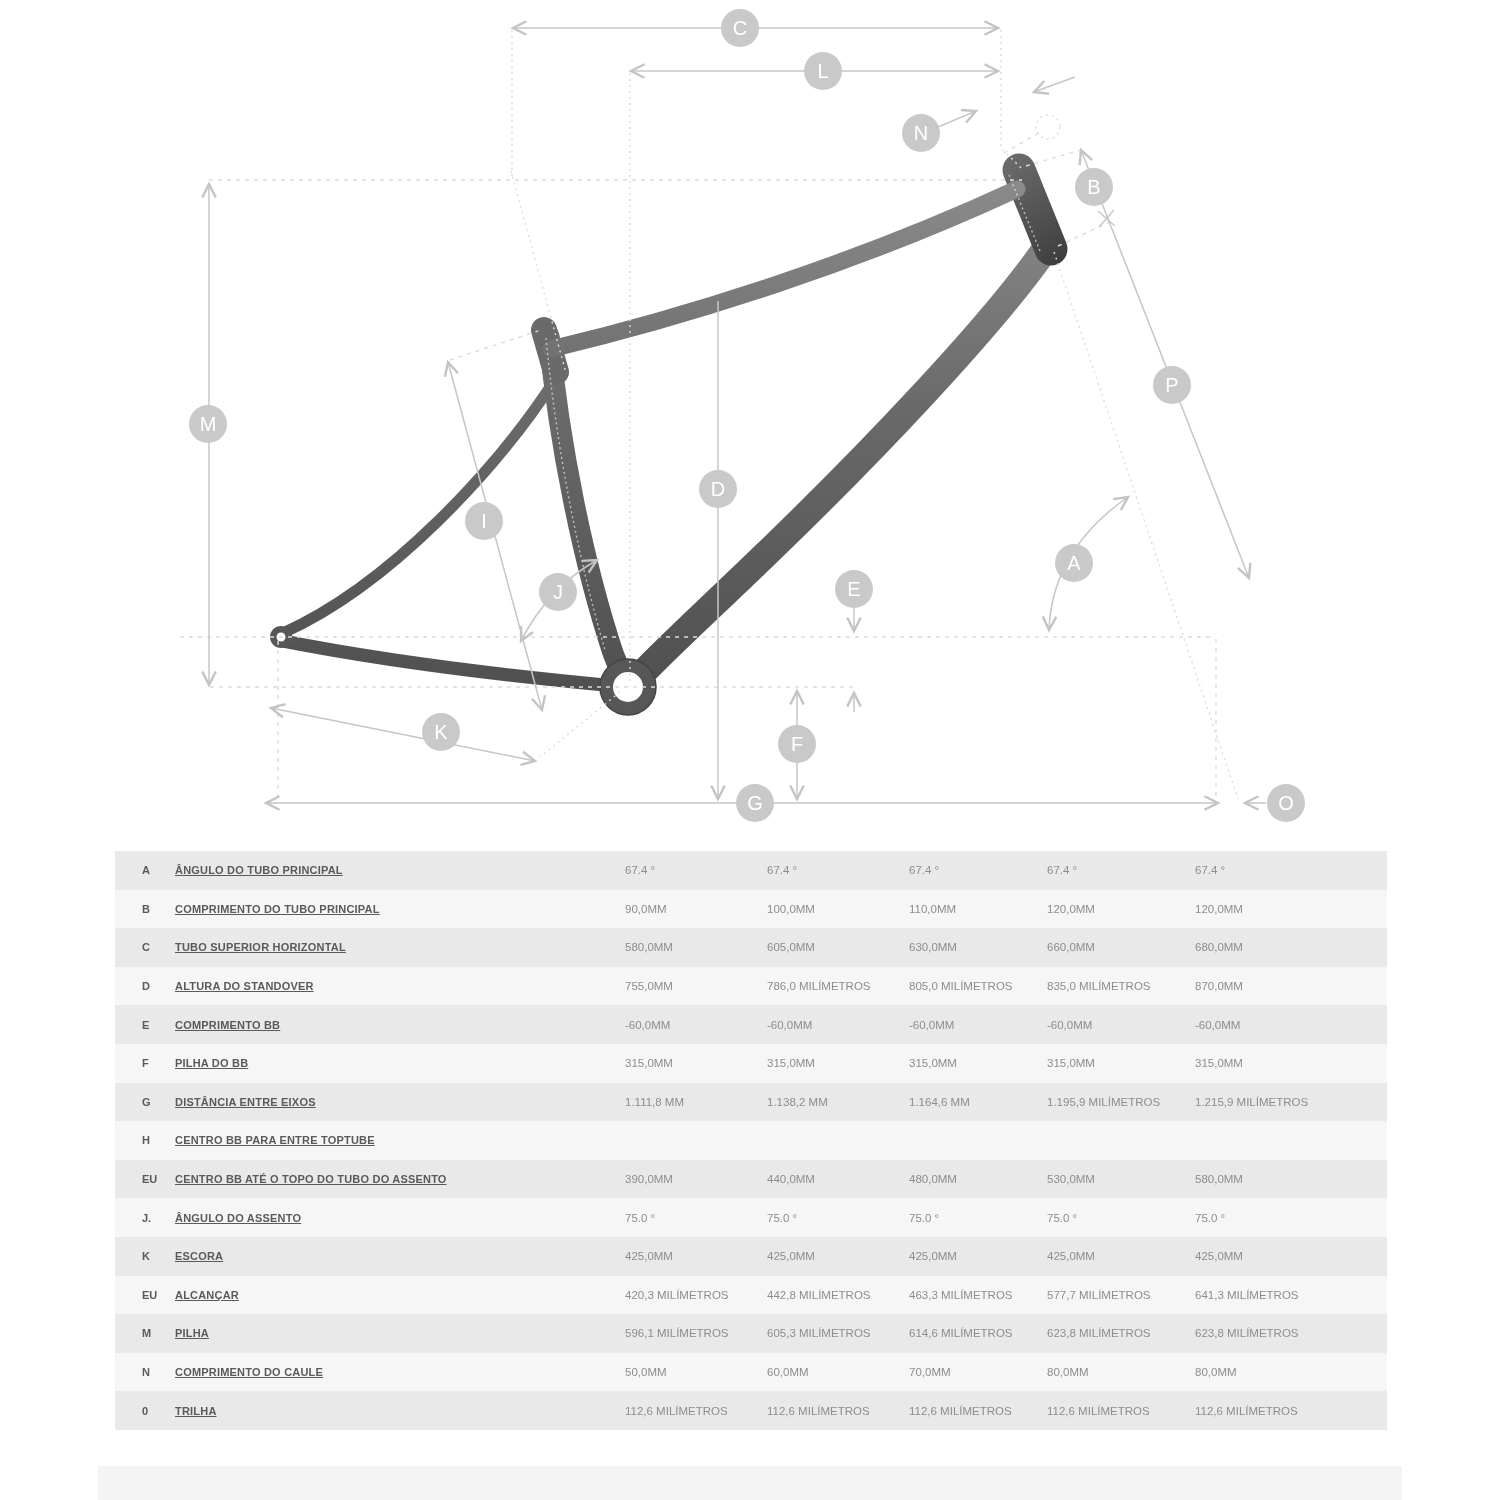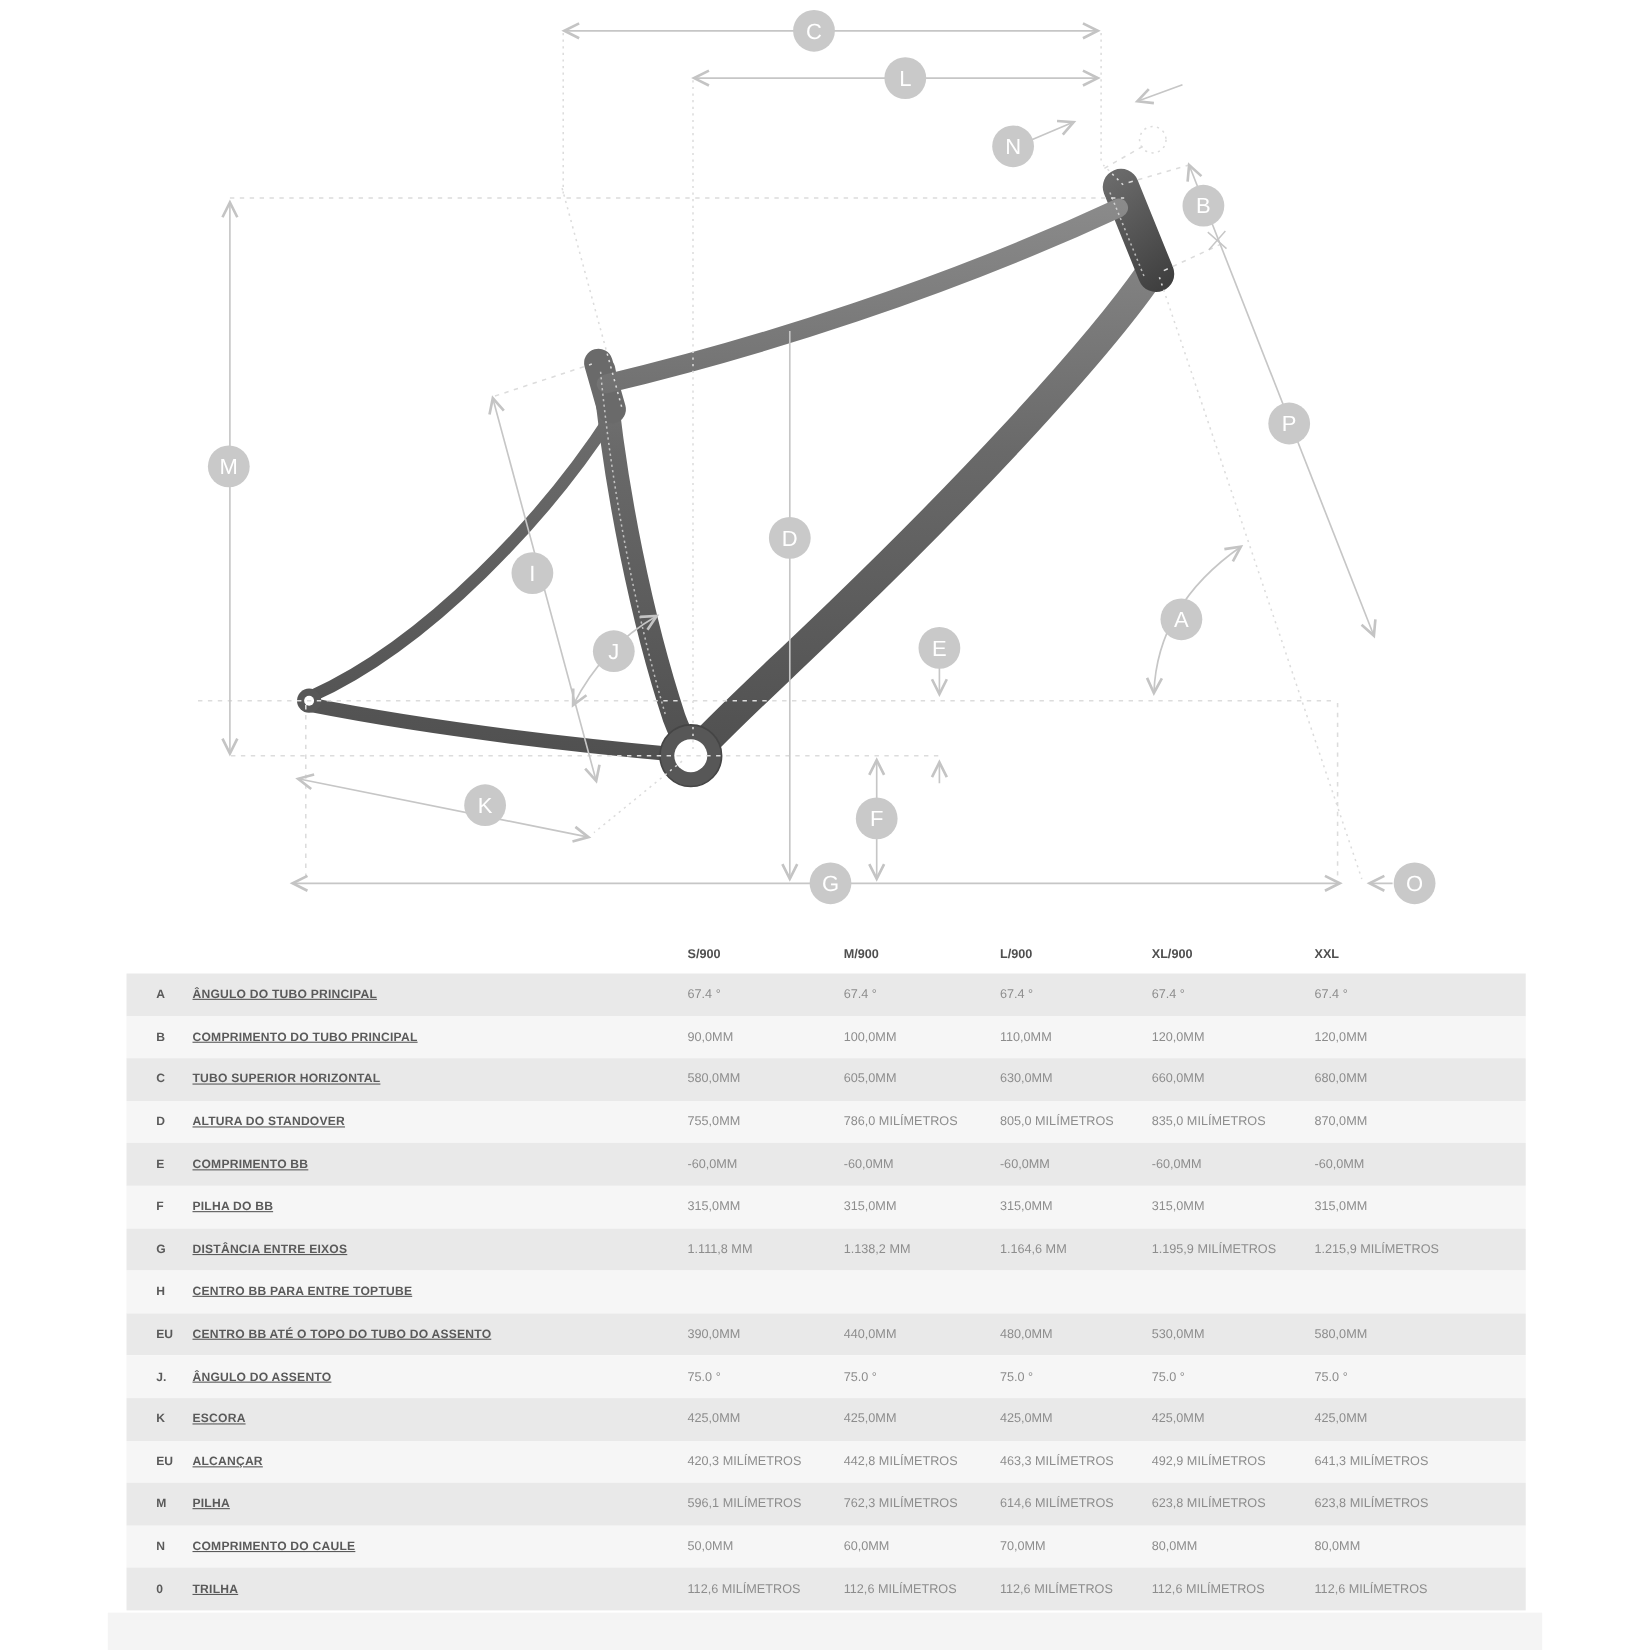--- a/index.html
+++ b/index.html
@@ -168,29 +168,20 @@
         <text class="badge-t" x="755" y="810">G</text>
       </g>
     <g>
         <circle class="badge-c" cx="1286" cy="803" r="19"></circle>
         <text class="badge-t" x="1286" y="810">O</text>
       </g>
   </g>
 </svg>
 
 <div class="geo-table">
-  <div class="ghead">
-    <span></span>
-    <span></span>
-    <span>S/900</span>
-    <span>M/900</span>
-    <span>L/900</span>
-    <span>XL/900</span>
-    <span>XXL</span>
-  </div>
   <div id="rows">
   <div class="trow">
     <span class="c-letter">A</span>
     <span class="c-label">ÂNGULO DO TUBO PRINCIPAL</span>
     <span class="c-value">67.4 °</span>
     <span class="c-value">67.4 °</span>
     <span class="c-value">67.4 °</span>
     <span class="c-value">67.4 °</span>
     <span class="c-value">67.4 °</span>
   </div>
@@ -294,29 +285,29 @@
     <span class="c-value">425,0MM</span>
     <span class="c-value">425,0MM</span>
   </div>
 
   <div class="trow">
     <span class="c-letter">EU</span>
     <span class="c-label">ALCANÇAR</span>
     <span class="c-value">420,3 MILÍMETROS</span>
     <span class="c-value">442,8 MILÍMETROS</span>
     <span class="c-value">463,3 MILÍMETROS</span>
-    <span class="c-value">492,9 MILÍMETROS</span>
+    <span class="c-value">577,7 MILÍMETROS</span>
     <span class="c-value">641,3 MILÍMETROS</span>
   </div>
 
   <div class="trow">
     <span class="c-letter">M</span>
     <span class="c-label">PILHA</span>
     <span class="c-value">596,1 MILÍMETROS</span>
-    <span class="c-value">762,3 MILÍMETROS</span>
+    <span class="c-value">605,3 MILÍMETROS</span>
     <span class="c-value">614,6 MILÍMETROS</span>
     <span class="c-value">623,8 MILÍMETROS</span>
     <span class="c-value">623,8 MILÍMETROS</span>
   </div>
 
   <div class="trow">
     <span class="c-letter">N</span>
     <span class="c-label">COMPRIMENTO DO CAULE</span>
     <span class="c-value">50,0MM</span>
     <span class="c-value">60,0MM</span>

